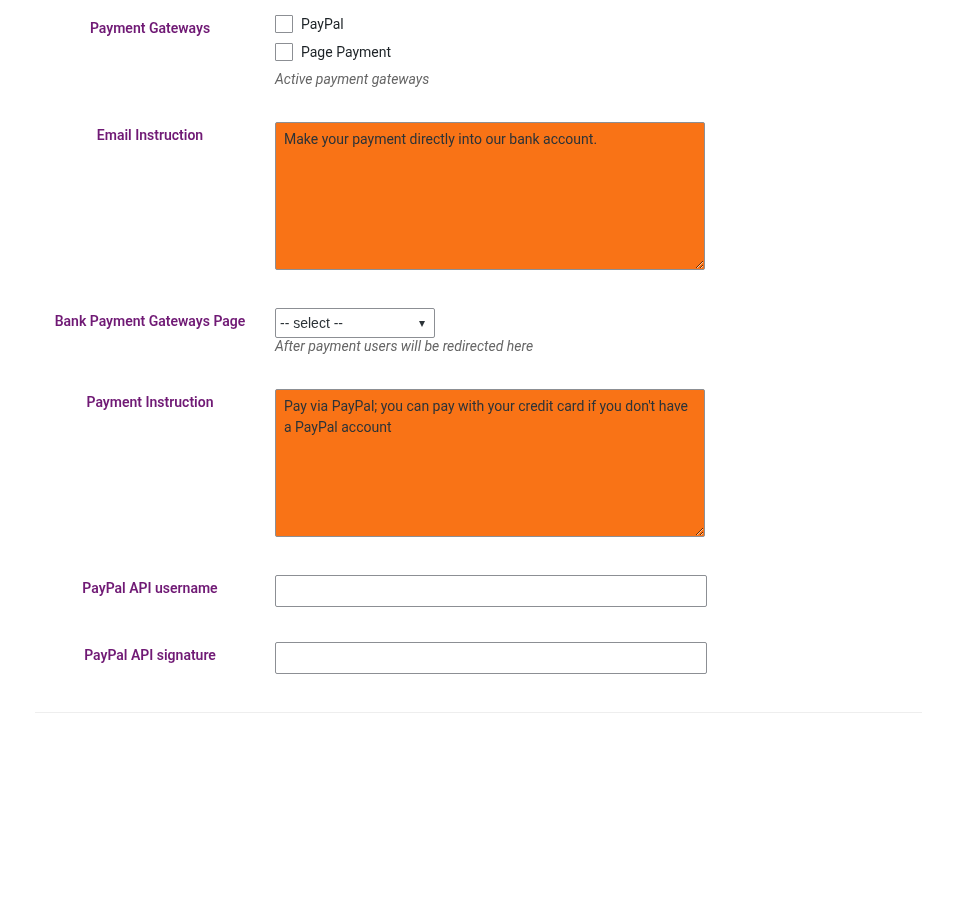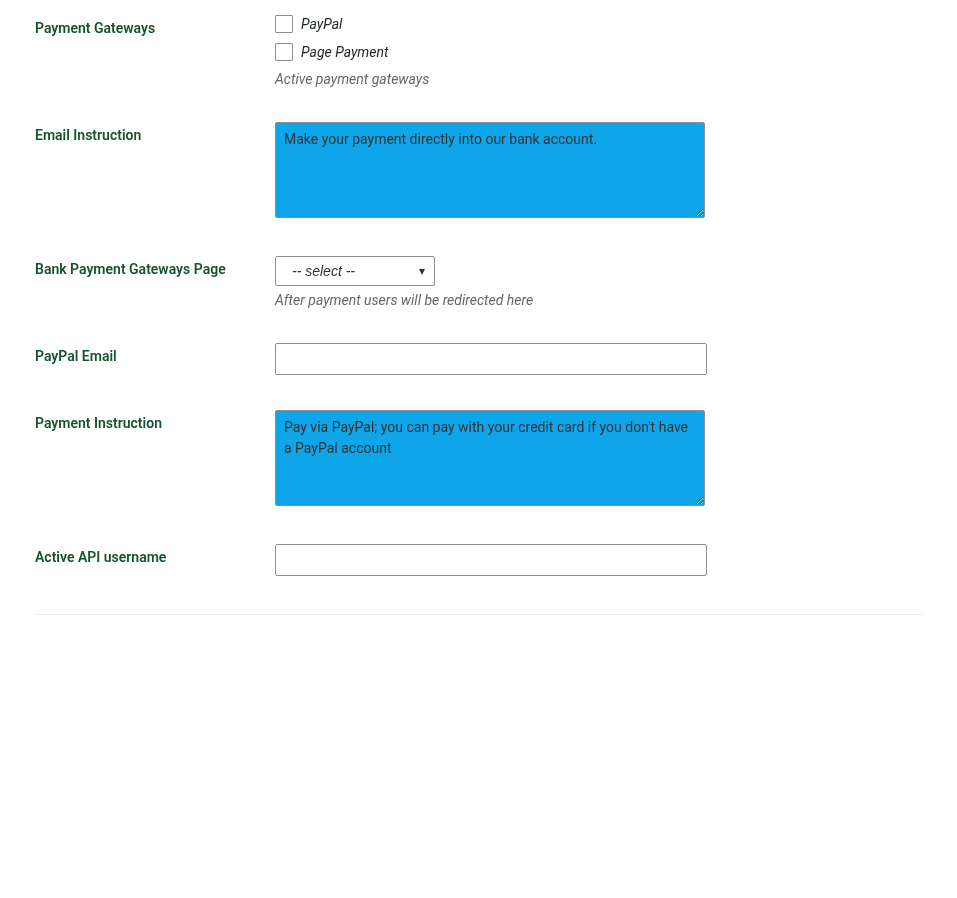--- a/index.html
+++ b/index.html
@@ -12,27 +12,27 @@
     background: #fff;
   }
   .form-table {
     width: 100%;
     border-collapse: collapse;
   }
   .form-table tr {
     vertical-align: top;
   }
   .form-table th {
-    text-align: left;
+    text-align: center;
     font-weight: 600;
     font-size: 14px;
     padding: 20px 10px 20px 35px;
     width: 275px;
     vertical-align: top;
-    color: #14532d;
+    color: #701a75;
   }
   .form-table td {
     padding: 15px 10px 20px 0;
     vertical-align: top;
   }
   .checkbox-row {
     display: flex;
     align-items: center;
     margin-bottom: 10px;
   }
@@ -44,56 +44,53 @@
     background: #fff;
     appearance: none;
     -webkit-appearance: none;
     cursor: pointer;
     border-radius: 1px;
   }
   .checkbox-row label {
     font-size: 14px;
     color: #1d2327;
     cursor: pointer;
-    font-style: italic;
   }
   .description {
     font-style: italic;
     color: #666;
     font-size: 14px;
-    margin-top: 6px;
     display: block;
   }
   textarea {
     width: 430px;
-    height: 96px;
+    height: 148px;
     padding: 6px 8px;
     border: 1px solid #8c8f94;
     font-family: inherit;
     font-size: 14px;
     color: #2c3338;
     resize: both;
     line-height: 1.5;
-    background: #0ea5e9;
+    background: #f97316;
     border-radius: 2px;
   }
   select {
     width: 160px;
     height: 30px;
     border: 1px solid #8c8f94;
     font-size: 14px;
-    padding: 2px 24px 2px 16px;
+    padding: 2px 24px 2px 4px;
     background: #fff;
     color: #2c3338;
     border-radius: 2px;
     appearance: none;
     -webkit-appearance: none;
     background-image: none;
     position: relative;
-    font-style: italic;
   }
   .select-wrap {
     position: relative;
     display: inline-block;
   }
   .select-wrap::after {
     content: "▾";
     position: absolute;
     right: 10px;
     top: 50%;
@@ -149,37 +146,37 @@
       <td>
         <span class="select-wrap">
           <select>
             <option>-- select --</option>
           </select>
         </span>
         <span class="description">After payment users will be redirected here</span>
       </td>
     </tr>
 
-    <tr>
-      <th>PayPal Email</th>
-      <td>
-        <input type="text" class="regular-text" value="" style="">
-      </td>
-    </tr>
 
     <tr>
       <th>Payment Instruction</th>
       <td>
         <textarea style="">Pay via PayPal; you can pay with your credit card if you don't have a PayPal account</textarea>
       </td>
     </tr>
 
     <tr>
-      <th>Active API username</th>
+      <th>PayPal API username</th>
       <td>
         <input type="text" class="regular-text" value="" style="">
       </td>
     </tr>
 
 
+    <tr>
+      <th>PayPal API signature</th>
+      <td>
+        <input type="text" class="regular-text" value="" style="">
+      </td>
+    </tr>
   </tbody>
 </table>
 <div class="bottom-border"></div>
 
 </body></html>

